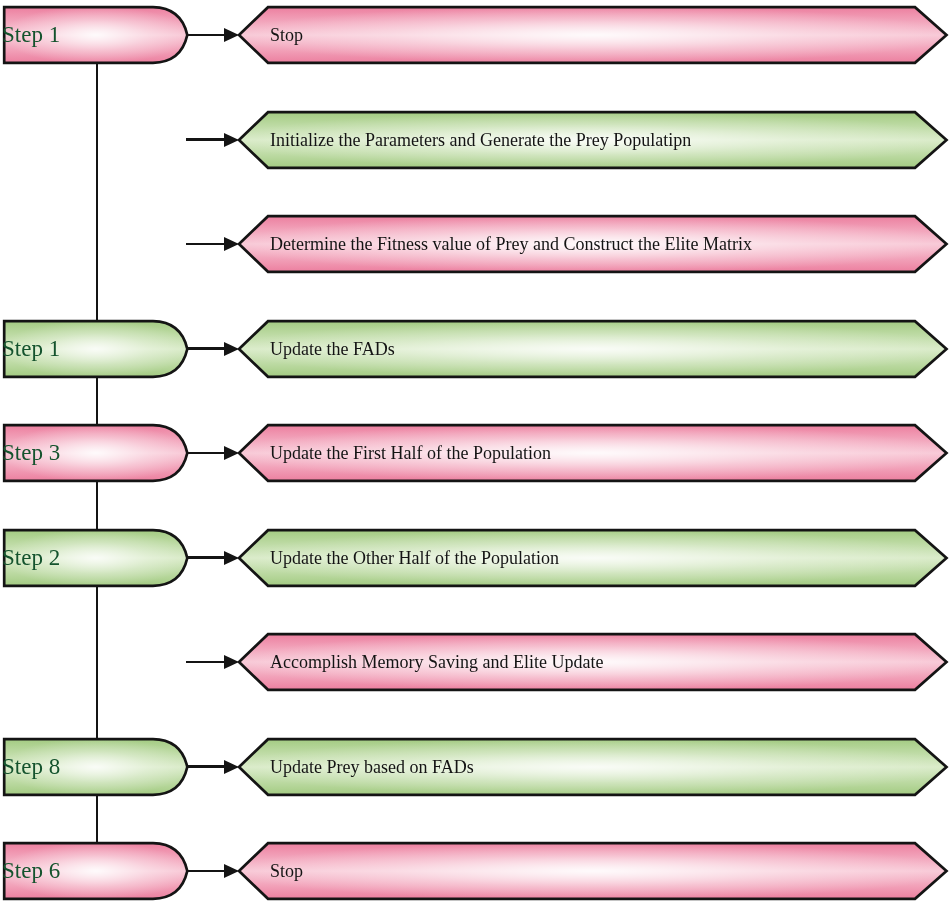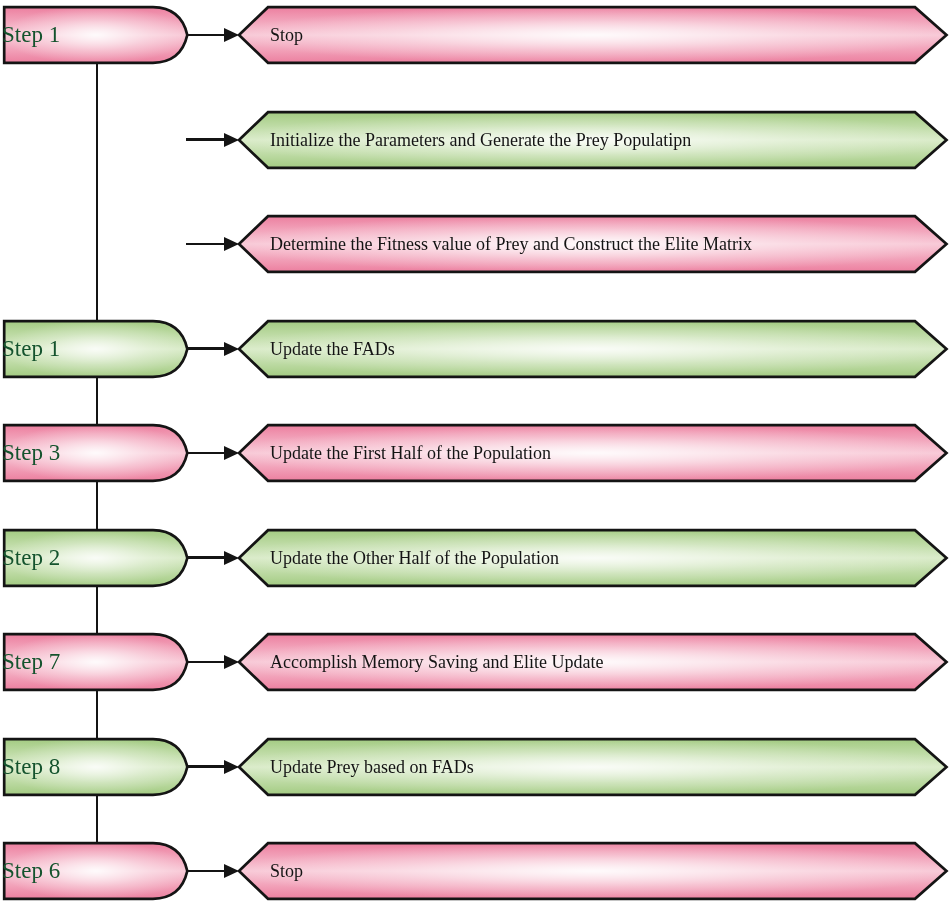--- a/index.html
+++ b/index.html
@@ -166,63 +166,56 @@
     <div class="banner">
       <svg width="712" height="60" viewBox="0 0 712 60">
         <path d="M2,30 L31,2.2 H678 L709.5,30 L678,57.8 H31 Z" fill="url(#greenLin)"></path>
         <path d="M2,30 L31,2.2 H678 L709.5,30 L678,57.8 H31 Z" class="shape-stroke" style="fill:url(#greenGlow)"></path>
       </svg>
       <span class="banner-label">Update the Other Half of the Population</span>
     </div>
   </div>
 
   <div class="row r7">
+    <span class="arrow-line"></span>
+    <span class="arrow-head"></span>
+    <div class="banner">
+      <svg width="712" height="60" viewBox="0 0 712 60">
+        <path d="M2,30 L31,2.2 H678 L709.5,30 L678,57.8 H31 Z" fill="url(#pinkLin)"></path>
+        <path d="M2,30 L31,2.2 H678 L709.5,30 L678,57.8 H31 Z" class="shape-stroke" style="fill:url(#pinkGlow)"></path>
+      </svg>
+      <span class="banner-label">Accomplish Memory Saving and Elite Update</span>
+    </div>
+  </div>
+
+  <div class="row r8">
+    <div class="step-node">
+      <svg width="190" height="60" viewBox="0 0 190 60">
+        <path d="M2.2,2.2 H151 C169,2.5 181,11 185.3,30 C181,49 169,57.5 151,57.8 H2.2 Z" fill="url(#greenLin)"></path>
+        <path d="M2.2,2.2 H151 C169,2.5 181,11 185.3,30 C181,49 169,57.5 151,57.8 H2.2 Z" class="shape-stroke" style="fill:url(#greenGlow)"></path>
+      </svg>
+      <span class="step-label">Step 8</span>
+    </div>
+    <span class="arrow-line"></span>
+    <span class="arrow-head"></span>
+    <div class="banner">
+      <svg width="712" height="60" viewBox="0 0 712 60">
+        <path d="M2,30 L31,2.2 H678 L709.5,30 L678,57.8 H31 Z" fill="url(#greenLin)"></path>
+        <path d="M2,30 L31,2.2 H678 L709.5,30 L678,57.8 H31 Z" class="shape-stroke" style="fill:url(#greenGlow)"></path>
+      </svg>
+      <span class="banner-label">Update Prey based on FADs</span>
+    </div>
+  </div>
+
+  <div class="row r9">
     <div class="step-node">
       <svg width="190" height="60" viewBox="0 0 190 60">
         <path d="M2.2,2.2 H151 C169,2.5 181,11 185.3,30 C181,49 169,57.5 151,57.8 H2.2 Z" fill="url(#pinkLin)"></path>
         <path d="M2.2,2.2 H151 C169,2.5 181,11 185.3,30 C181,49 169,57.5 151,57.8 H2.2 Z" class="shape-stroke" style="fill:url(#pinkGlow)"></path>
       </svg>
-      <span class="step-label">Step 7</span>
-    </div>
-    <span class="arrow-line"></span>
-    <span class="arrow-head"></span>
-    <div class="banner">
-      <svg width="712" height="60" viewBox="0 0 712 60">
-        <path d="M2,30 L31,2.2 H678 L709.5,30 L678,57.8 H31 Z" fill="url(#pinkLin)"></path>
-        <path d="M2,30 L31,2.2 H678 L709.5,30 L678,57.8 H31 Z" class="shape-stroke" style="fill:url(#pinkGlow)"></path>
-      </svg>
-      <span class="banner-label">Accomplish Memory Saving and Elite Update</span>
-    </div>
-  </div>
-
-  <div class="row r8">
-    <div class="step-node">
-      <svg width="190" height="60" viewBox="0 0 190 60">
-        <path d="M2.2,2.2 H151 C169,2.5 181,11 185.3,30 C181,49 169,57.5 151,57.8 H2.2 Z" fill="url(#greenLin)"></path>
-        <path d="M2.2,2.2 H151 C169,2.5 181,11 185.3,30 C181,49 169,57.5 151,57.8 H2.2 Z" class="shape-stroke" style="fill:url(#greenGlow)"></path>
-      </svg>
-      <span class="step-label">Step 8</span>
-    </div>
-    <span class="arrow-line"></span>
-    <span class="arrow-head"></span>
-    <div class="banner">
-      <svg width="712" height="60" viewBox="0 0 712 60">
-        <path d="M2,30 L31,2.2 H678 L709.5,30 L678,57.8 H31 Z" fill="url(#greenLin)"></path>
-        <path d="M2,30 L31,2.2 H678 L709.5,30 L678,57.8 H31 Z" class="shape-stroke" style="fill:url(#greenGlow)"></path>
-      </svg>
-      <span class="banner-label">Update Prey based on FADs</span>
-    </div>
-  </div>
-
-  <div class="row r9">
-    <div class="step-node">
-      <svg width="190" height="60" viewBox="0 0 190 60">
-        <path d="M2.2,2.2 H151 C169,2.5 181,11 185.3,30 C181,49 169,57.5 151,57.8 H2.2 Z" fill="url(#pinkLin)"></path>
-        <path d="M2.2,2.2 H151 C169,2.5 181,11 185.3,30 C181,49 169,57.5 151,57.8 H2.2 Z" class="shape-stroke" style="fill:url(#pinkGlow)"></path>
-      </svg>
       <span class="step-label">Step 6</span>
     </div>
     <span class="arrow-line"></span>
     <span class="arrow-head"></span>
     <div class="banner">
       <svg width="712" height="60" viewBox="0 0 712 60">
         <path d="M2,30 L31,2.2 H678 L709.5,30 L678,57.8 H31 Z" fill="url(#pinkLin)"></path>
         <path d="M2,30 L31,2.2 H678 L709.5,30 L678,57.8 H31 Z" class="shape-stroke" style="fill:url(#pinkGlow)"></path>
       </svg>
       <span class="banner-label">Stop</span>

